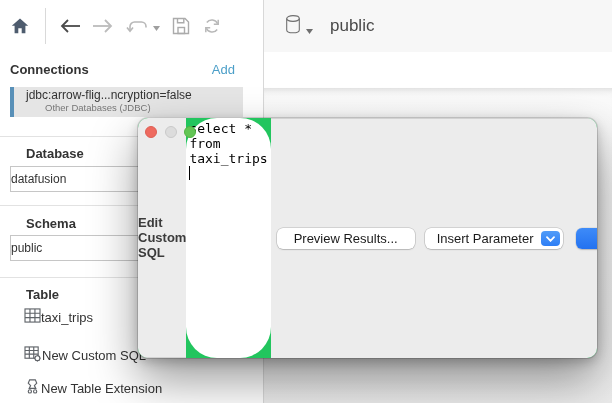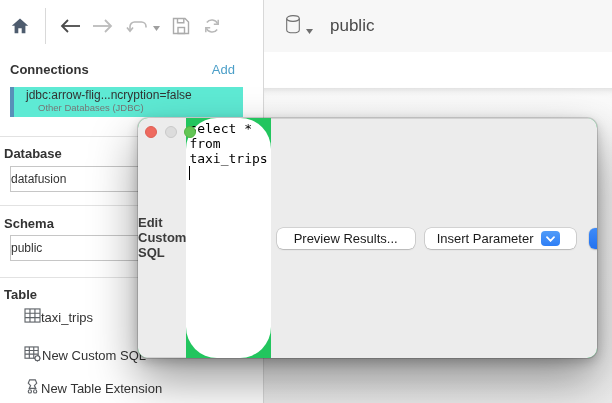--- a/index.html
+++ b/index.html
@@ -20,25 +20,25 @@
   .toolbar { position:absolute; top:0; left:0; width:263px; height:52px; display:flex; align-items:center; padding-left:10px; z-index:2; }
   .tb-icon { display:flex; align-items:center; justify-content:center; margin-right:11px; }
   .tb-sep { width:1px; height:36px; background:#d9d9d9; margin:0 13px 0 4px; }
   .tb-caret { margin-left:2px; margin-right:11px; }
 
   
   .sidebar { position:absolute; top:0; left:0; width:263px; height:320px; background:#fff; z-index:2; }
   .connections-row { position:absolute; top:62px; left:10px; right:28px; display:flex; justify-content:space-between; align-items:center; }
   .connections-label { font-size:13px; font-weight:bold; color:#333; }
   .add-link { font-size:13px; color:#4c9fc8; cursor:pointer; }
-  .connection-item { position:absolute; top:87px; left:10px; width:233px; height:30px; background:#5eead4; border-left:4px solid #5890b8; padding:1px 0 0 12px; }
+  .connection-item { position:absolute; top:87px; left:10px; width:233px; height:30px; background:#e5e5e5; border-left:4px solid #5890b8; padding:1px 0 0 12px; }
   .connection-title { font-size:12px; color:#333; white-space:nowrap; }
-  .connection-sub { font-size:9.5px; color:#767676; margin-left:12px; }
+  .connection-sub { font-size:9.5px; color:#767676; margin-left:19px; }
   .sb-divider { position:absolute; left:0; right:0; height:1px; background:#e2e2e2; }
-  .section-label { position:absolute; left:4px; font-size:13px; font-weight:bold; color:#333; }
+  .section-label { position:absolute; left:26px; font-size:13px; font-weight:bold; color:#333; }
   .sb-select { position:absolute; left:10px; width:243px; height:26px; border:1px solid #c6c6c6; background:#fff; font-size:12px; color:#333; display:flex; align-items:center; padding-left:0; cursor:pointer; }
   .table-row { position:absolute; left:24px; display:flex; align-items:center; font-size:13px; color:#333; white-space:nowrap; cursor:pointer; }
 
   
   .main-header { position:absolute; left:264px; top:0; right:0; height:52px; display:flex; align-items:center; padding-left:20px; }
   .schema-title { font-size:17px; color:#4a4a4a; margin-left:17px; }
   .db-caret { margin-left:4px; margin-top:6px; }
   .canvas { position:absolute; left:264px; top:88px; right:0; bottom:0;
     background:linear-gradient(180deg,#fbfbfb 0%,#f2f2f2 35%,#ececec 100%);
     box-shadow: inset 0 8px 9px -7px rgba(0,0,0,0.16); }
@@ -57,21 +57,21 @@
   .dialog-title { font-size:13px; font-weight:bold; color:#3b3b3b; }
   .sql-area { flex:1; background:#fff; padding:3px 3px; font-family:"DejaVu Sans Mono","Liberation Mono",monospace; font-size:13px; color:#000; cursor:text;border-radius:31px; }
   .caret-bar { display:inline-block; width:1px; height:14px; background:#000; vertical-align:-2px; }
   .dialog-buttonbar { flex:0 0 29px; background:#ececec; border-top:1px solid #d2d2d2;
     display:flex; align-items:center; padding:0 6px; gap:10px; }
   .btn { height:21px; border:none; border-radius:6px; background:#fff; cursor:pointer;
     box-shadow: 0 0 0 0.5px rgba(0,0,0,0.22), 0 1px 1.5px rgba(0,0,0,0.12);
     font-family:"Liberation Sans",sans-serif; font-size:13px; color:#1a1a1a;
     display:flex; align-items:center; justify-content:center; padding:0 12px; white-space:nowrap; }
   .btn-preview { min-width:138px; }
-  .btn-insert { min-width:136px; gap:8px; padding-right:16px; }
+  .btn-insert { min-width:136px; gap:8px; padding-right:3px; }
   .insert-badge { width:19px; height:15px; border-radius:4px; background:linear-gradient(#519cf8,#2d7ef6);
     display:flex; align-items:center; justify-content:center; }
   .btn-cancel { margin-left:auto; min-width:67px; }
   .btn-ok { min-width:69px; margin-left:3px; background:linear-gradient(#3e8bf8,#2372f0); color:#fff;
     box-shadow: 0 0 0 0.5px rgba(0,0,0,0.10), 0 1px 1.5px rgba(0,0,0,0.18); }
 </style>
 </head>
 <body>
 
 <div class="topband"></div>

